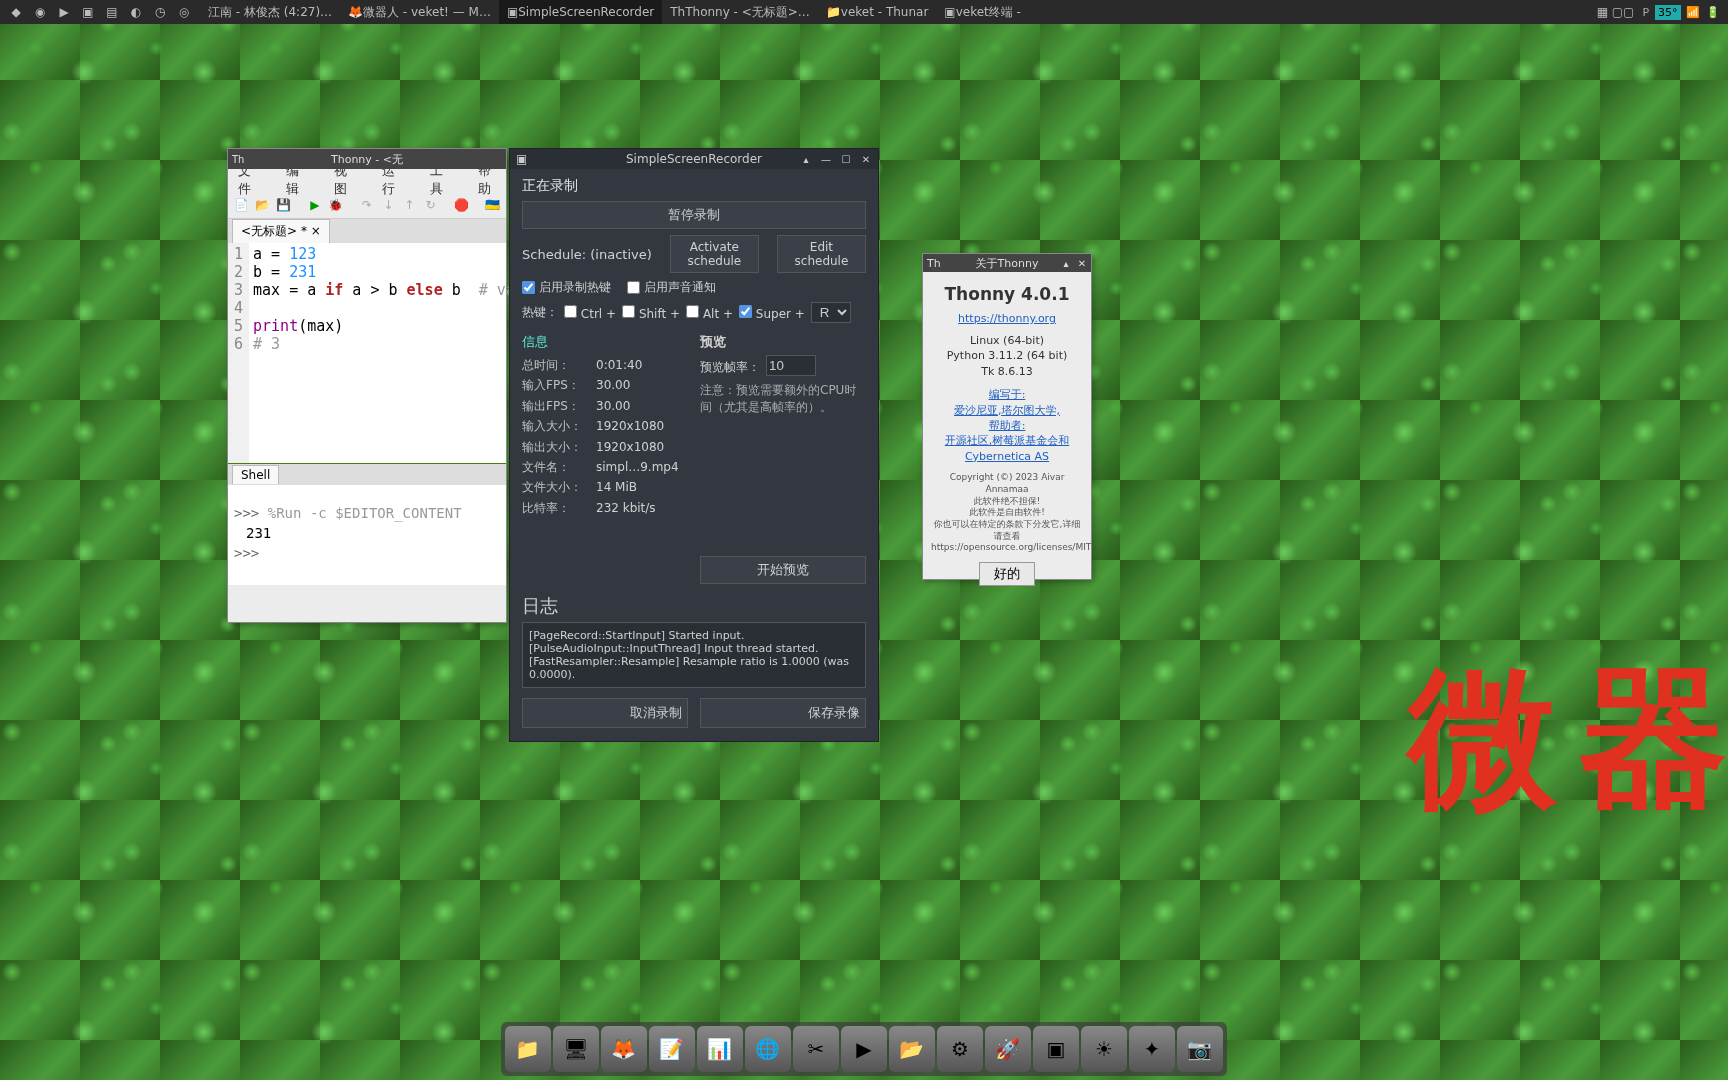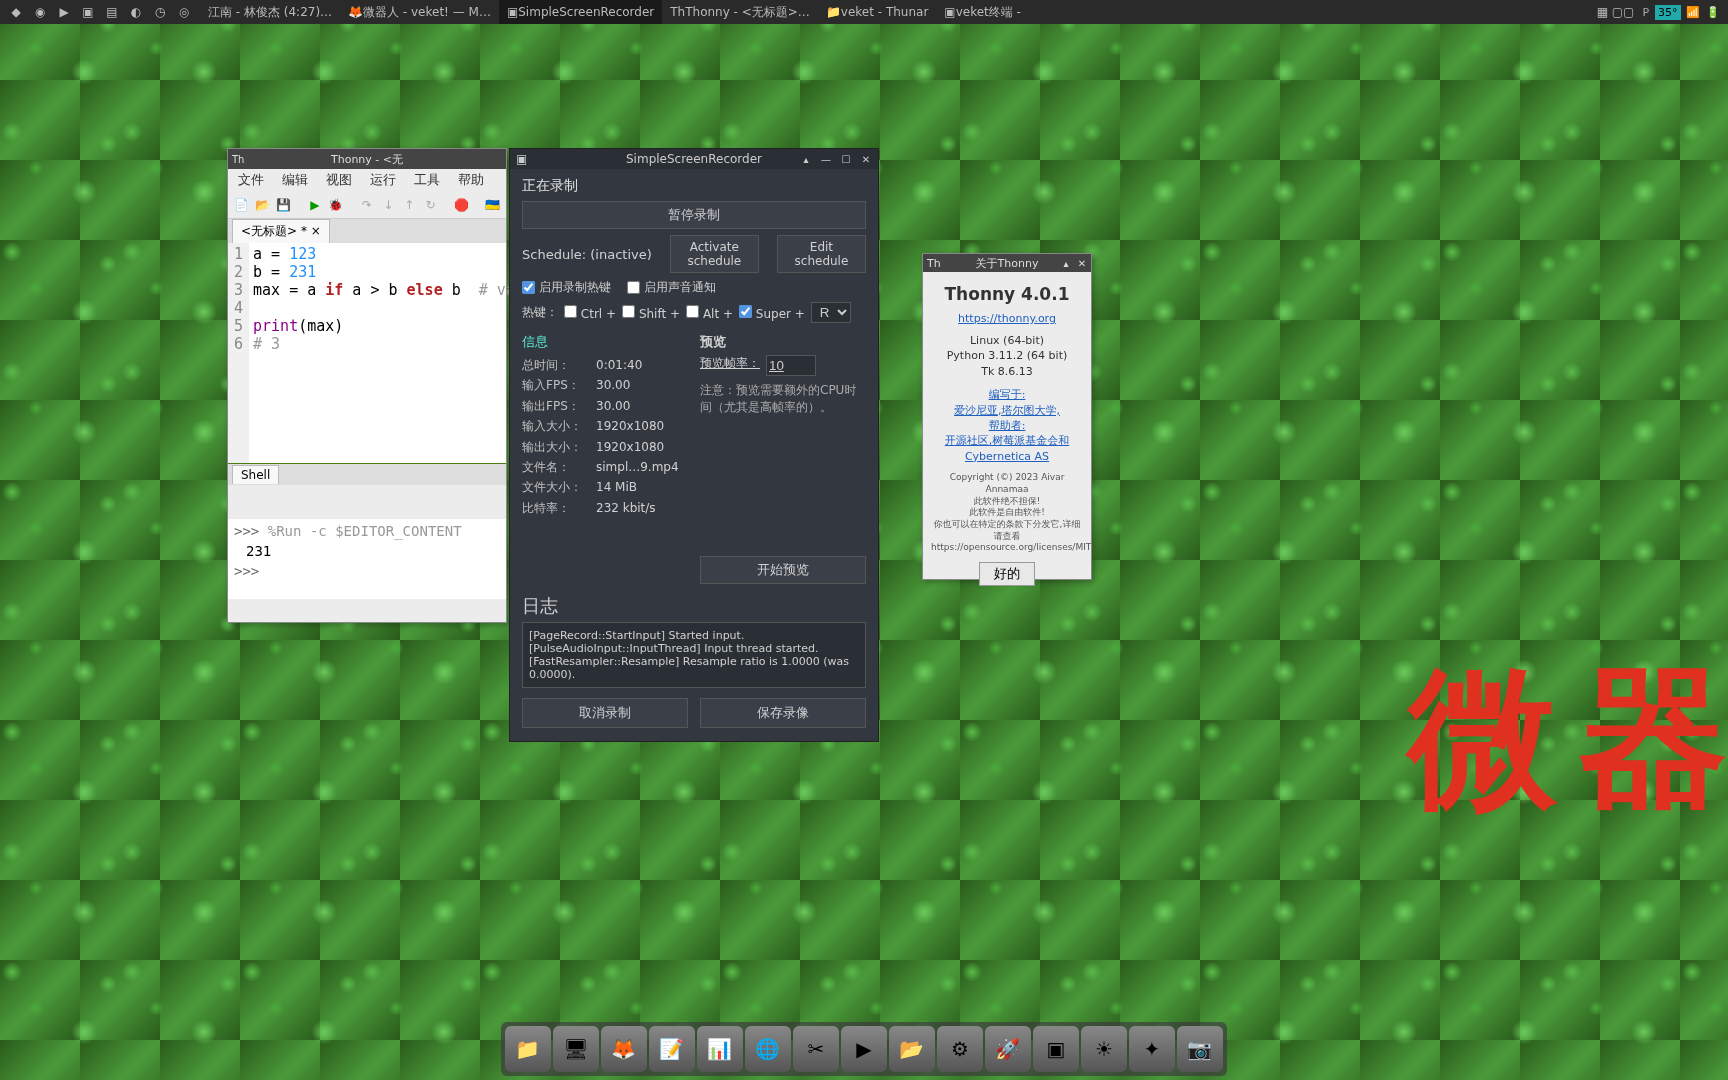--- a/index.html
+++ b/index.html
@@ -45,36 +45,36 @@
   background: #ececec;
   border: 1px solid #888;
   box-shadow: 2px 2px 6px rgba(0,0,0,0.3);
 }
 .thonny-win .titlebar {
   height: 20px; background: #444; color: #ddd; font-size: 11px;
   display: flex; align-items: center; justify-content: center;
   position: relative;
 }
 .thonny-win .titlebar .tb-icon { position: absolute; left: 4px; font-size: 10px; }
-.menubar { height: 22px; background: #ececec; display: flex; align-items: center; gap: 6px; padding: 0 4px; font-size: 13px; color: #333; }
+.menubar { height: 22px; background: #ececec; display: flex; align-items: center; gap: 18px; padding: 0 4px; font-size: 13px; color: #333; }
 .menubar span { padding: 2px 6px; cursor: pointer; }
 .toolbar { height: 28px; background: #ececec; display: flex; align-items: center; gap: 2px; padding: 0 4px; border-bottom: 1px solid #ccc; }
 .toolbar .tbtn { width: 20px; height: 20px; display: inline-flex; align-items: center; justify-content: center; font-size: 12px; }
 .tabstrip { height: 24px; background: #ddd; display: flex; align-items: flex-end; padding: 0 4px; }
 .tabstrip .tab { background: #f8f8f8; padding: 3px 8px; font-size: 12px; border: 1px solid #bbb; border-bottom: none; }
 .editor { background: #fff; font-family: monospace; font-size: 15px; display: flex; height: 220px; }
 .gutter { background: #f0f0f0; color: #888; text-align: right; padding: 2px 6px; user-select: none; }
 .code { padding: 2px 4px; white-space: pre; color: #000; }
 .code .num { color: #1e90ff; }
 .code .kw { color: #b22222; font-weight: bold; }
 .code .cm { color: #999; }
 .code .fn { color: #8b008b; }
 .shell-tab { height: 22px; background: #ddd; display: flex; align-items: center; padding: 0 4px; border-top: 1px solid #4d7c0f; }
 .shell-tab .tab { background: #f8f8f8; padding: 2px 8px; font-size: 12px; border: 1px solid #bbb; border-bottom: none; }
-.shell-body { background: #fff; font-family: monospace; font-size: 14px; padding: 4px 6px; height: 80px; margin-top: 34px; }
+.shell-body { background: #fff; font-family: monospace; font-size: 14px; padding: 20px 6px; height: 100px; }
 .shell-body .prompt { color: #666; }
 .shell-body .runline { color: #999; }
 
 
 .ssr-win {
   position: absolute; left: 509px; top: 148px; width: 370px; height: 594px;
   background: #333840; color: #d0d0d0;
   border: 1px solid #222;
 }
 .ssr-win .titlebar {
@@ -92,28 +92,28 @@
 .chk-row label { display: flex; align-items: center; gap: 4px; font-size: 12px; }
 .hotkey-row { display: flex; align-items: center; gap: 6px; font-size: 12px; margin: 4px 0 10px; }
 .hotkey-row select { background: #2a2e35; color: #ccc; border: 1px solid #555; padding: 1px 4px; }
 .two-col { display: flex; gap: 12px; }
 .info-col { flex: 1; }
 .info-col h4 { font-size: 13px; font-weight: normal; color: #5eead4; margin-bottom: 4px; }
 .info-grid { font-size: 12px; line-height: 1.7; }
 .info-grid .row { display: flex; }
 .info-grid .lbl { width: 74px; color: #c0c0c0; }
 .preview-col { flex: 1; }
-.preview-col .rate { display: flex; align-items: flex-start; gap: 6px; font-size: 12px; margin: 4px 0; text-decoration: underline; }
+.preview-col .rate { display: flex; align-items: flex-end; gap: 6px; font-size: 12px; margin: 4px 0; }
 .preview-col .rate input { width: 50px; background: #2a2e35; color: #ccc; border: 1px solid #555; padding: 2px; }
 .preview-col .note { font-size: 12px; color: #aaa; margin-top: 6px; line-height: 1.4; }
 .preview-btn { margin-top: 140px; }
 .log-section h4 { font-size: 18px; font-weight: normal; margin: 10px 0 4px; }
 .log-box { background: #2a2e35; border: 1px solid #555; padding: 6px; font-size: 11px; height: 66px; overflow: hidden; }
 .bottom-row { display: flex; gap: 12px; margin-top: 10px; }
-.bottom-row .bbtn { flex: 1; background: #3a3f48; border: 1px solid #555; padding: 5px; text-align: center; cursor: pointer; }
+.bottom-row .bbtn { flex: 1; background: #3a3f48; border: 1px solid #555; padding: 5px; text-align: right; cursor: pointer; }
 
 
 .about-win {
   position: absolute; left: 922px; top: 253px; width: 170px; height: 327px;
   background: #ececec; border: 1px solid #888;
   box-shadow: 2px 2px 6px rgba(0,0,0,0.3);
 }
 .about-win .titlebar { height: 18px; background: #444; color: #ddd; font-size: 11px; display: flex; align-items: center; justify-content: center; position: relative; }
 .about-win .win-ctrl { position: absolute; right: 2px; display: flex; gap: 2px; }
 .about-win .win-ctrl span { width: 14px; font-size: 10px; text-align: center; cursor: pointer; }

